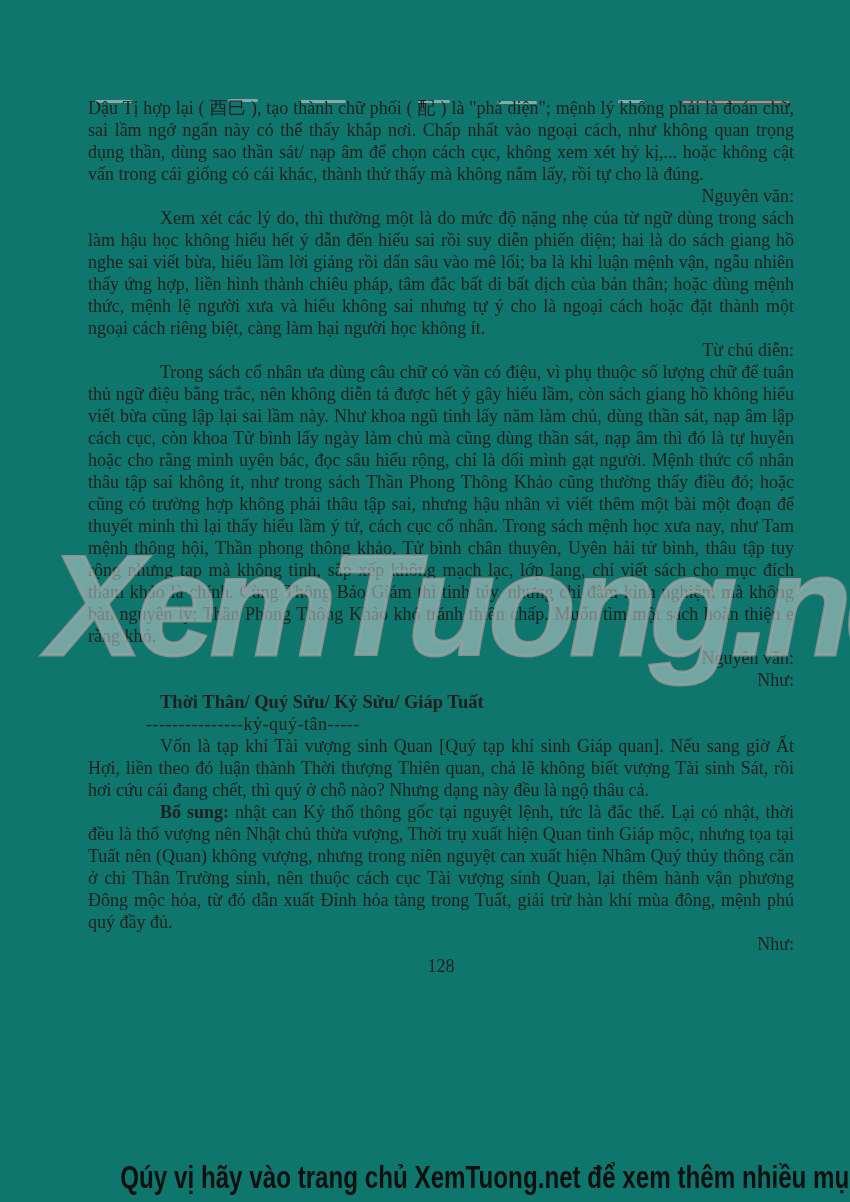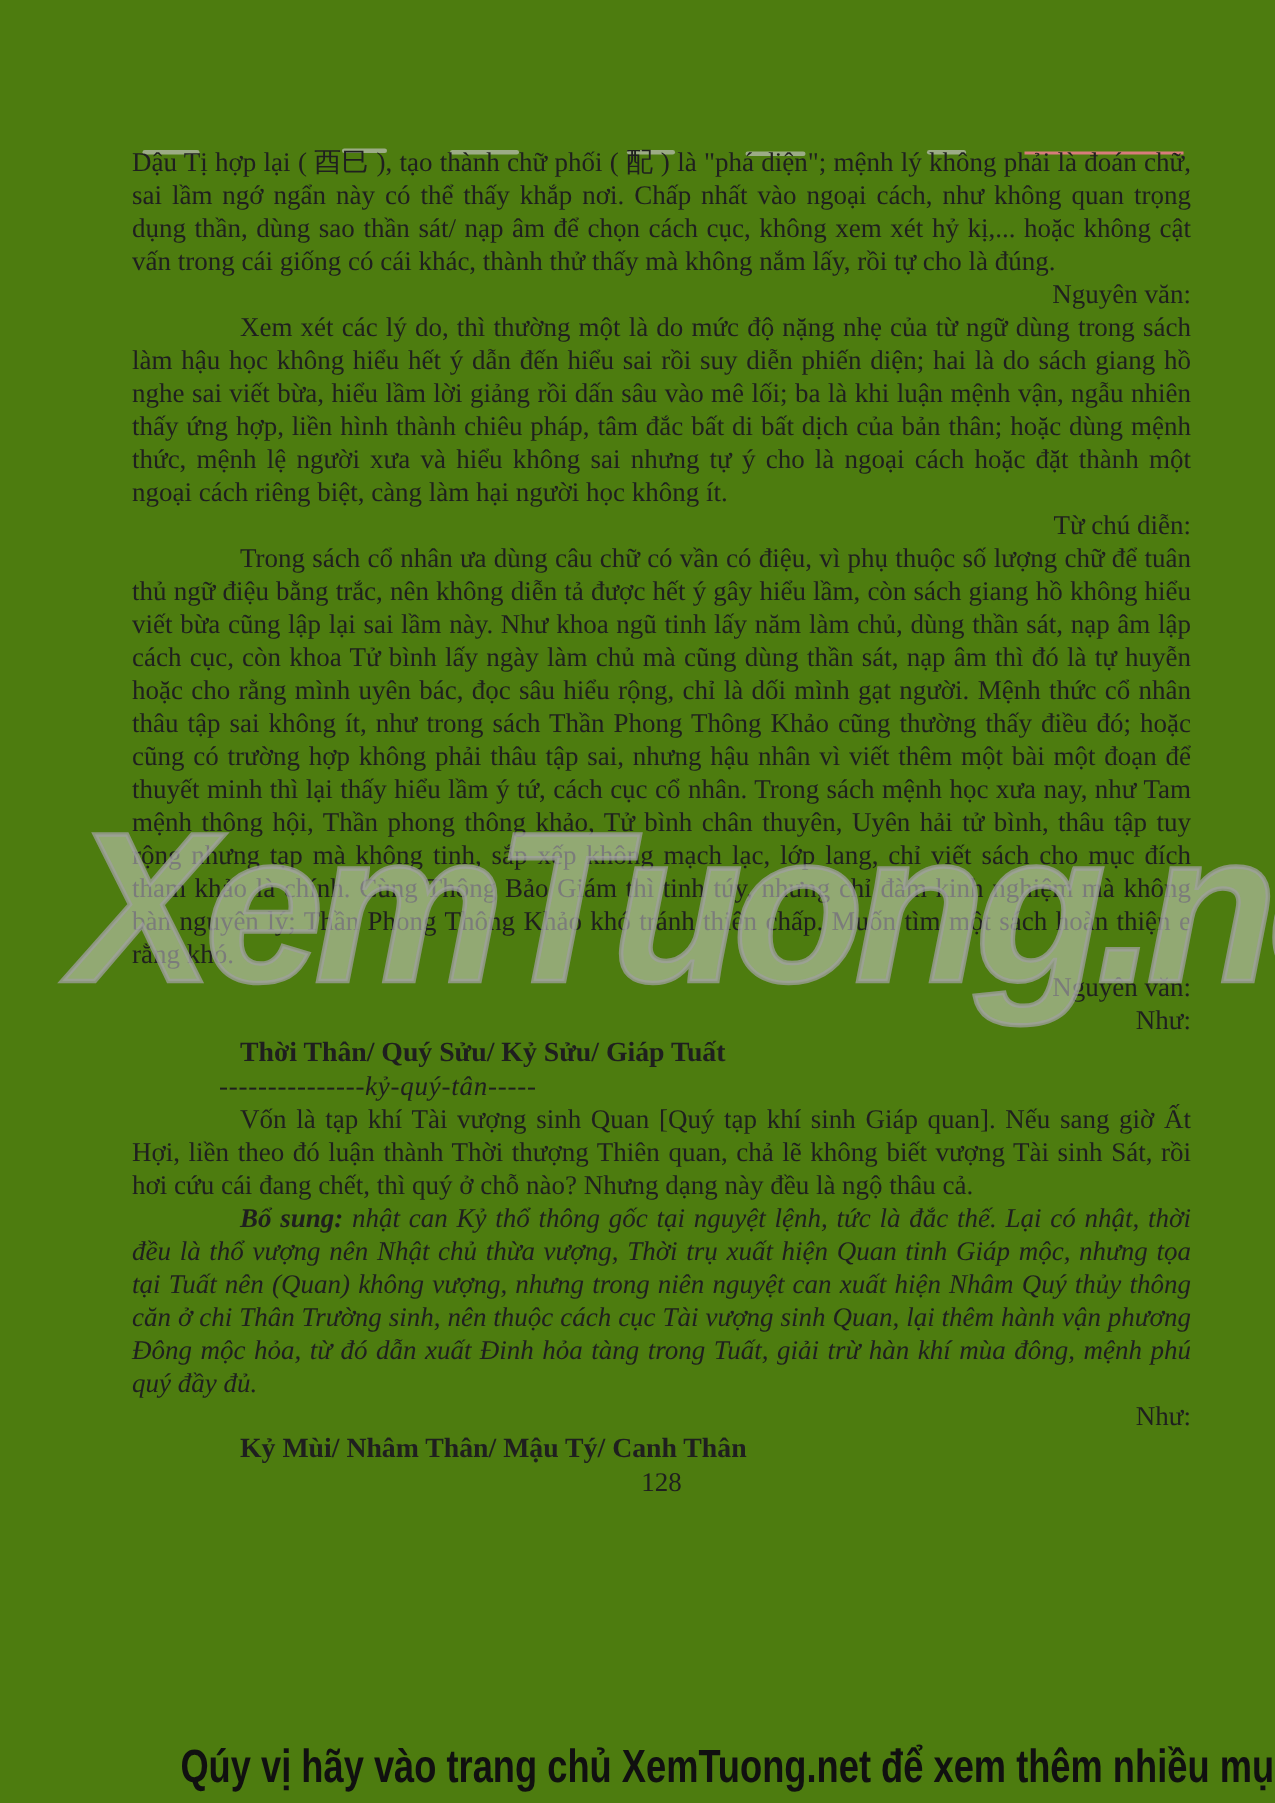--- a/index.html
+++ b/index.html
@@ -6,21 +6,21 @@
   body {
     width:850px; height:1202px;
     background:#ffffff;
     font-family:"Liberation Serif", serif;
     color:#1f1f1f;
   }
   .page {
     position:relative;
     width:850px; height:1202px;
     overflow:hidden;
-    background:#4d7c0f;
+    background:#0f766e;
   }
   
   .textcol {
     position:absolute;
     left:88px; top:97px; width:706px;
     font-size:18px; line-height:22px;
     text-align:justify;
   }
   .textcol p { margin:0; }
   .para { text-align:justify; }
@@ -36,23 +36,22 @@
     padding-left:72px;
     margin:3px 0;
     text-align:left;
     font-size:18.5px;
   }
   .dash {
     padding-left:58px;
     margin:3px 0;
     text-align:left;
     letter-spacing:0.5px;
-    font-style:italic;
   }
-  .bosung { font-style:italic; }
+  .bosung { }
   .bosung .lbl { font-weight:bold; }
   .pagenum {
     text-align:center;
     margin-top:10px;
     text-indent:0;
   }
   
   .watermark {
     position:absolute;
     top:524px; left:48px;
@@ -123,21 +122,20 @@
     <p class="h">Nguyên văn:</p>
     <p class="h">Như:</p>
     <p class="pillars">Thời Thân/ Quý Sửu/ Kỷ Sửu/ Giáp Tuất</p>
     <p class="dash">---------------kỷ-quý-tân-----</p>
 
     <p class="para indent">Vốn là tạp khí Tài vượng sinh Quan [Quý tạp khí sinh Giáp quan]. Nếu sang giờ Ất Hợi, liền theo đó luận thành Thời thượng Thiên quan, chả lẽ không biết vượng Tài sinh Sát, rồi hơi cứu cái đang chết, thì quý ở chỗ nào? Nhưng dạng này đều là ngộ thâu cả.</p>
 
     <p class="para indent bosung"><span class="lbl">Bổ sung:</span><span> nhật can Kỷ thổ thông gốc tại nguyệt lệnh, tức là đắc thế. Lại có nhật, thời đều là thổ vượng nên Nhật chủ thừa vượng, Thời trụ xuất hiện Quan tinh Giáp mộc, nhưng tọa tại Tuất nên (Quan) không vượng, nhưng trong niên nguyệt can xuất hiện Nhâm Quý thủy thông căn ở chi Thân Trường sinh, nên thuộc cách cục Tài vượng sinh Quan, lại thêm hành vận phương Đông mộc hỏa, từ đó dẫn xuất Đinh hỏa tàng trong Tuất, giải trừ hàn khí mùa đông, mệnh phú quý đầy đủ.</span></p>
 
     <p class="h">Như:</p>
-    <p class="pillars">Kỷ Mùi/ Nhâm Thân/ Mậu Tý/ Canh Thân</p>
 
     <p class="pagenum">128</p>
   </div>
 
   <div class="watermark">XemTuong.net</div>
 
   <div class="footer">
     <span class="inner">Qúy vị hãy vào trang chủ XemTuong.net để xem thêm nhiều mục hay khác</span>
   </div>
 

